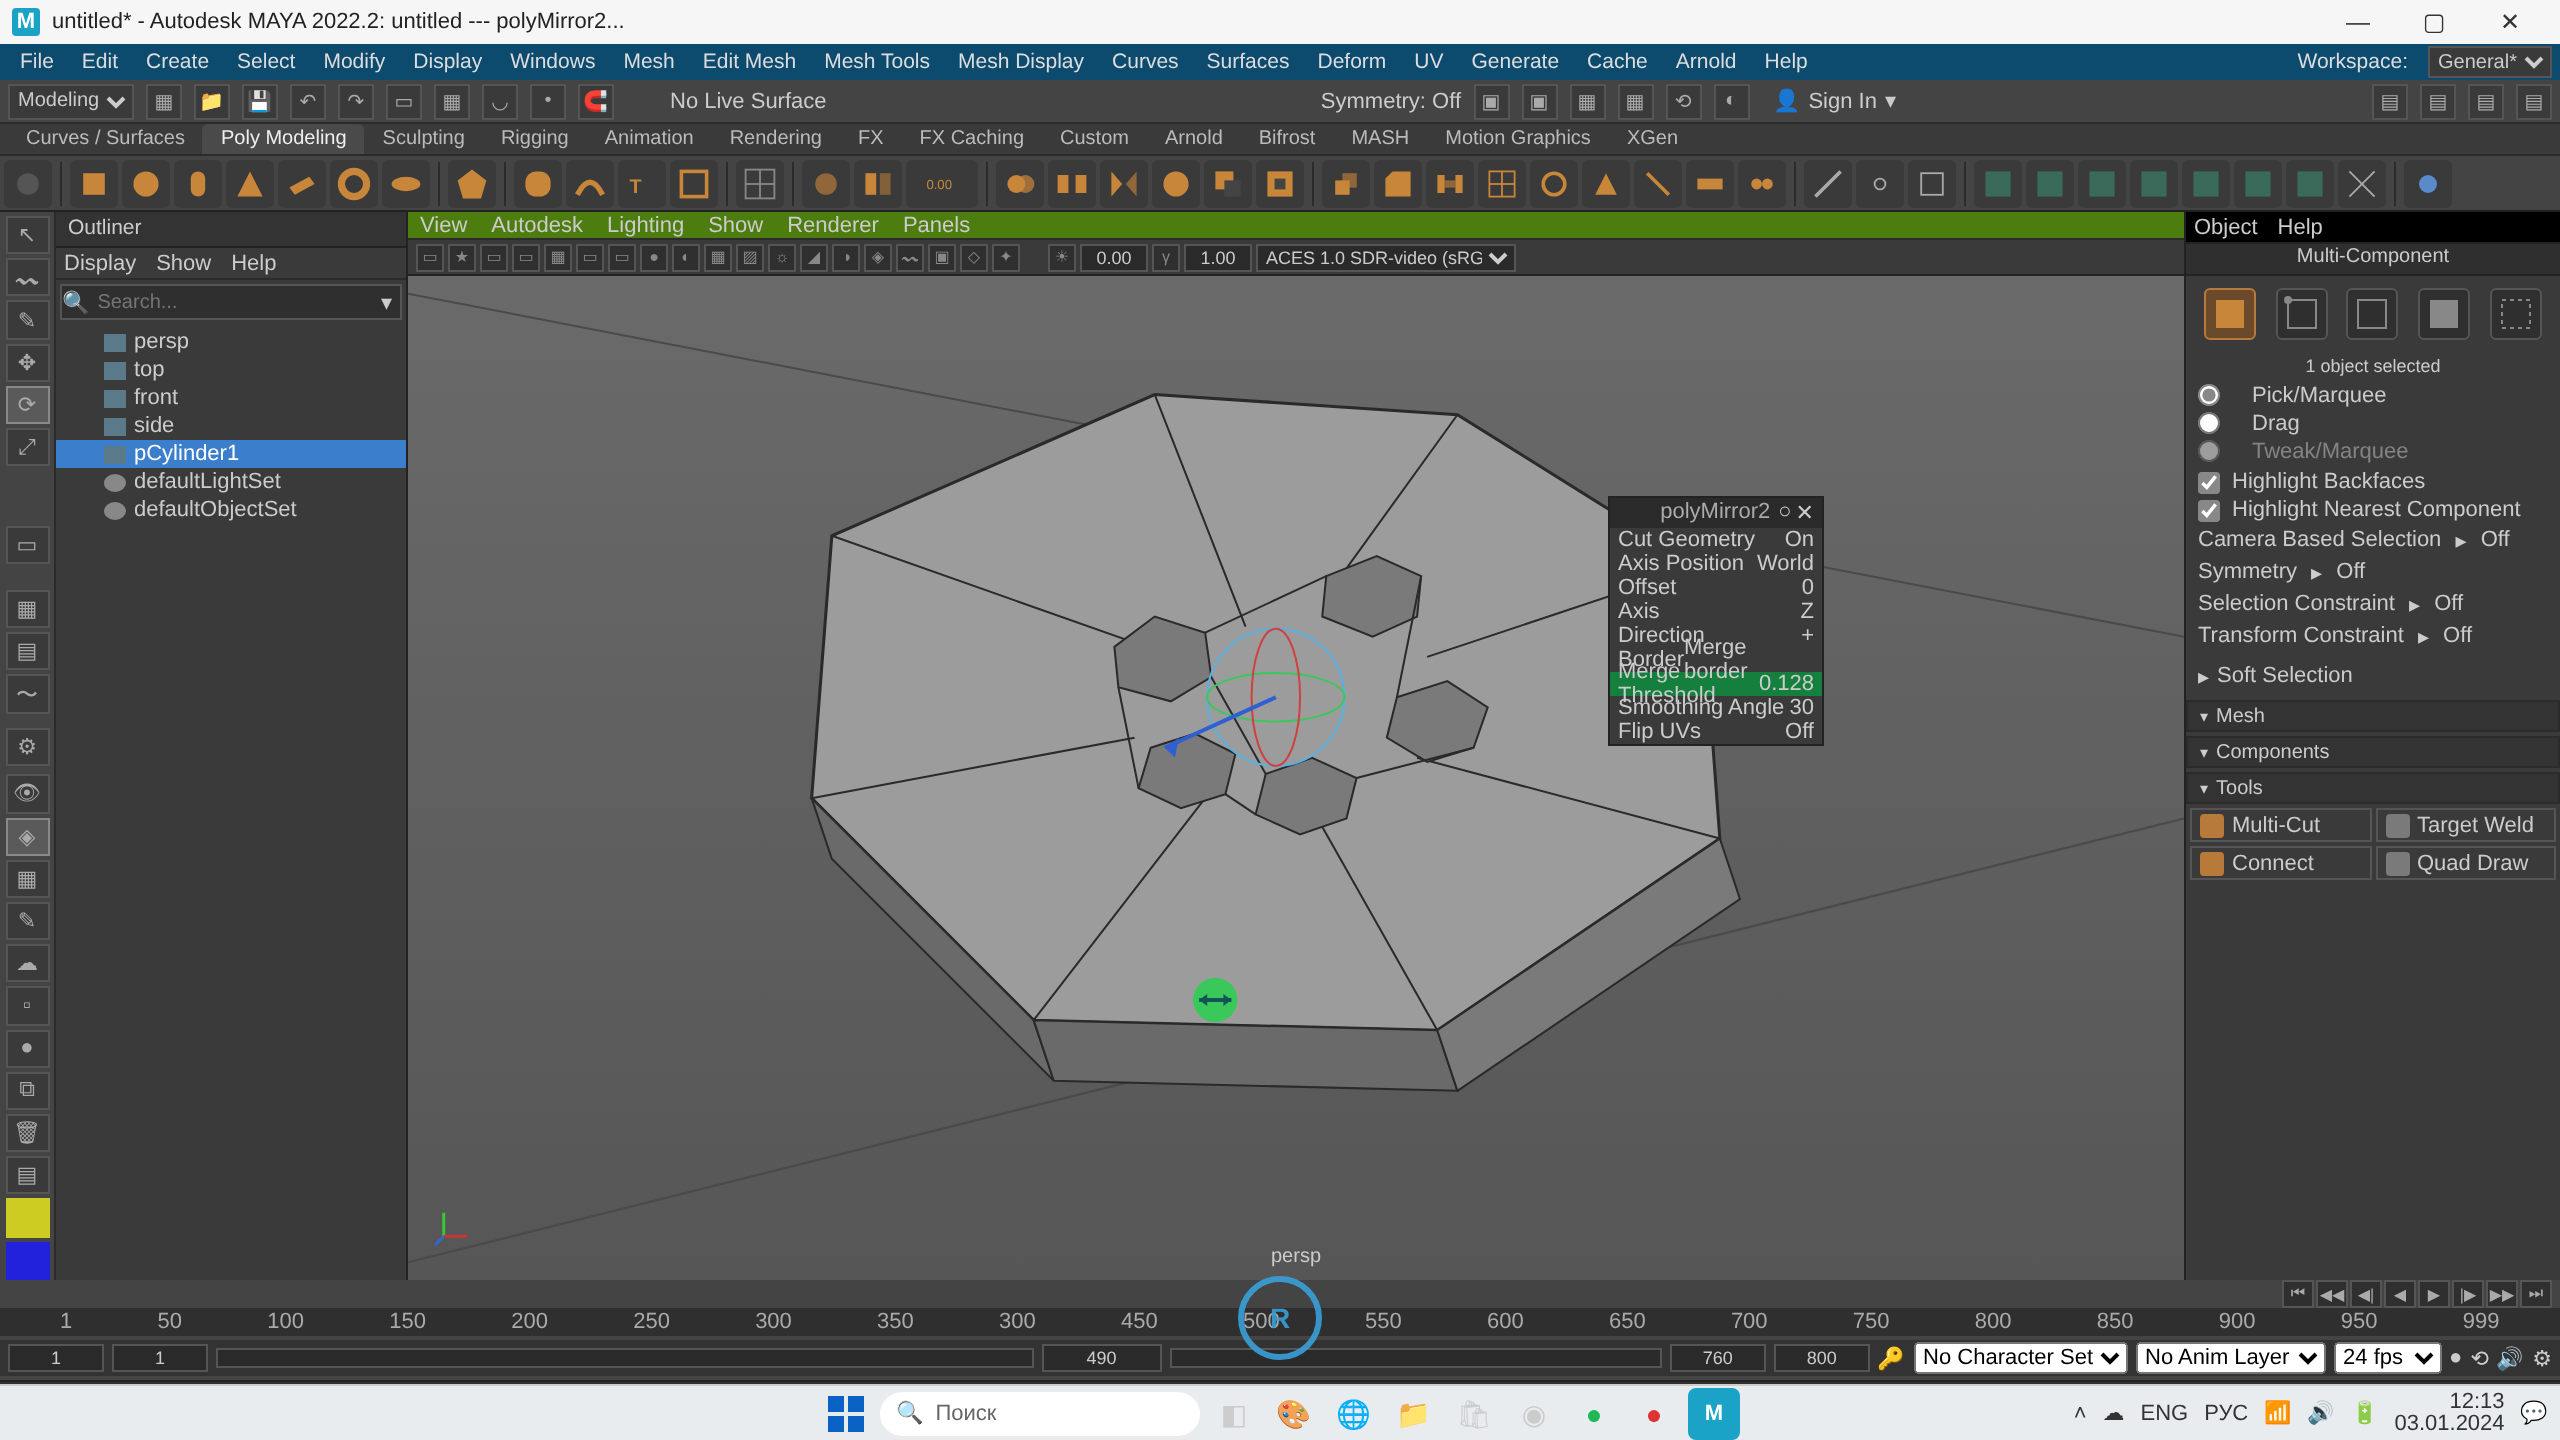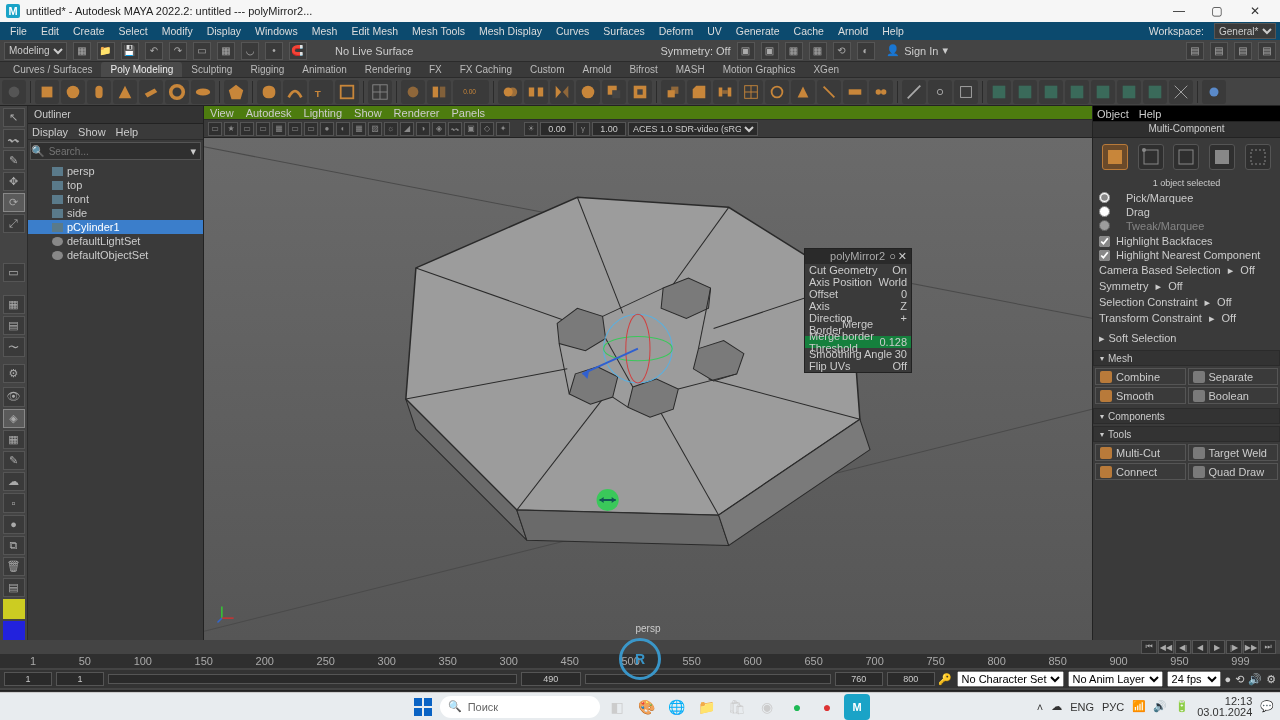--- a/index.html
+++ b/index.html
@@ -706,38 +706,20 @@
           <span>Highlight Nearest Component</span>
         </div>
       <div class="rp-line"><span>Camera Based Selection</span>&nbsp;▸&nbsp;<span>Off</span></div>
       <div class="rp-line"><span>Symmetry</span>&nbsp;▸&nbsp;<span>Off</span></div>
       <div class="rp-line"><span>Selection Constraint</span>&nbsp;▸&nbsp;<span>Off</span></div>
       <div class="rp-line"><span>Transform Constraint</span>&nbsp;▸&nbsp;<span>Off</span></div>
       <div class="rp-line" style="margin-top:4px">▸ <span>Soft Selection</span></div>
     </div>
     <div id="rp-sections">
         <div class="rp-head">Mesh</div>
-        <div class="rp-grid2">
-          <div class="rp-btn">
-            <span class="bicon"></span>
-            <span>Combine</span>
-          </div>
-          <div class="rp-btn alt">
-            <span class="bicon"></span>
-            <span>Separate</span>
-          </div>
-          <div class="rp-btn">
-            <span class="bicon"></span>
-            <span>Smooth</span>
-          </div>
-          <div class="rp-btn alt">
-            <span class="bicon"></span>
-            <span>Boolean</span>
-          </div>
-        </div>
         <div class="rp-head">Components</div>
         <div class="rp-head">Tools</div>
         <div class="rp-grid2">
           <div class="rp-btn">
             <span class="bicon"></span>
             <span>Multi-Cut</span>
           </div>
           <div class="rp-btn alt">
             <span class="bicon"></span>
             <span>Target Weld</span>

